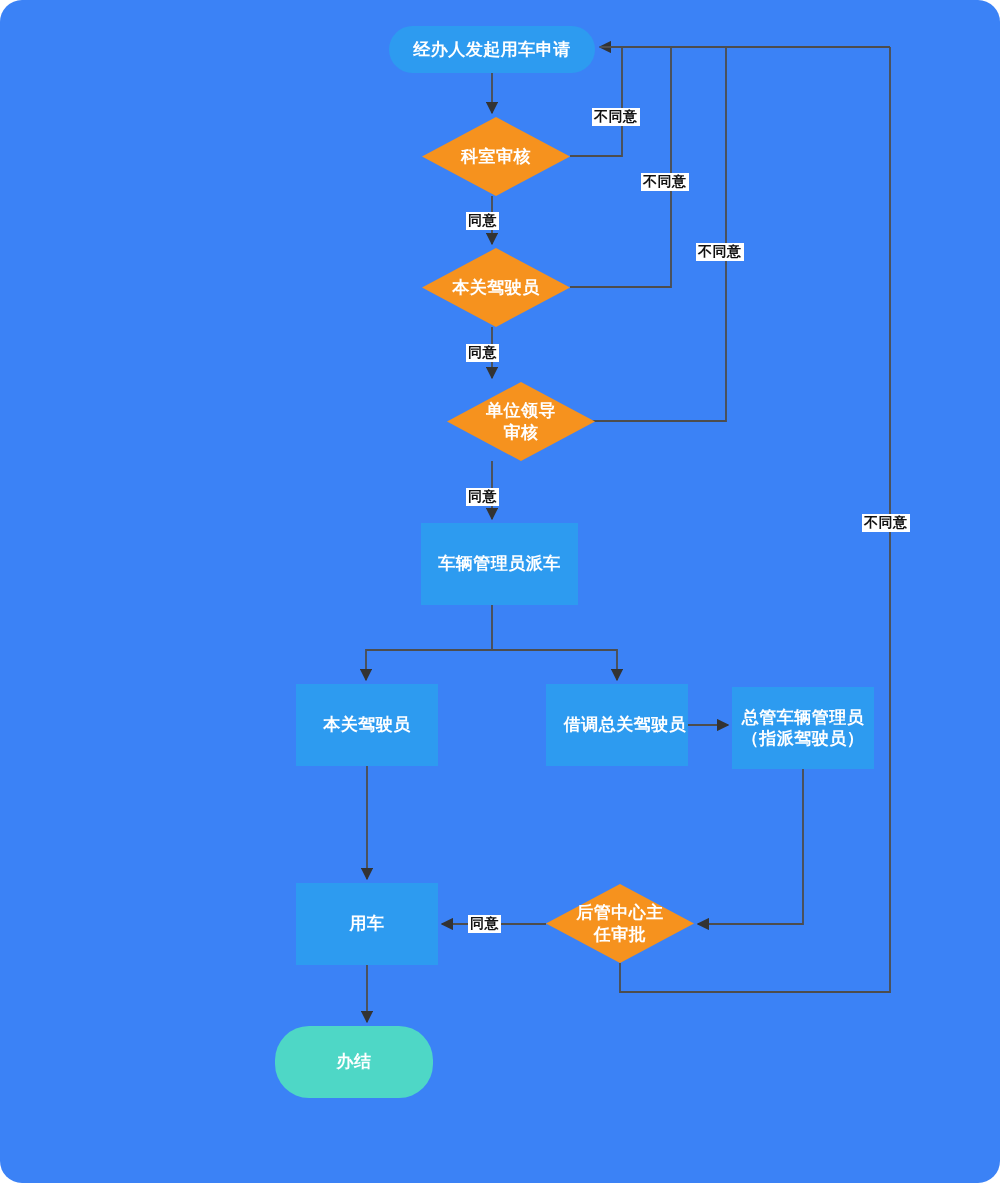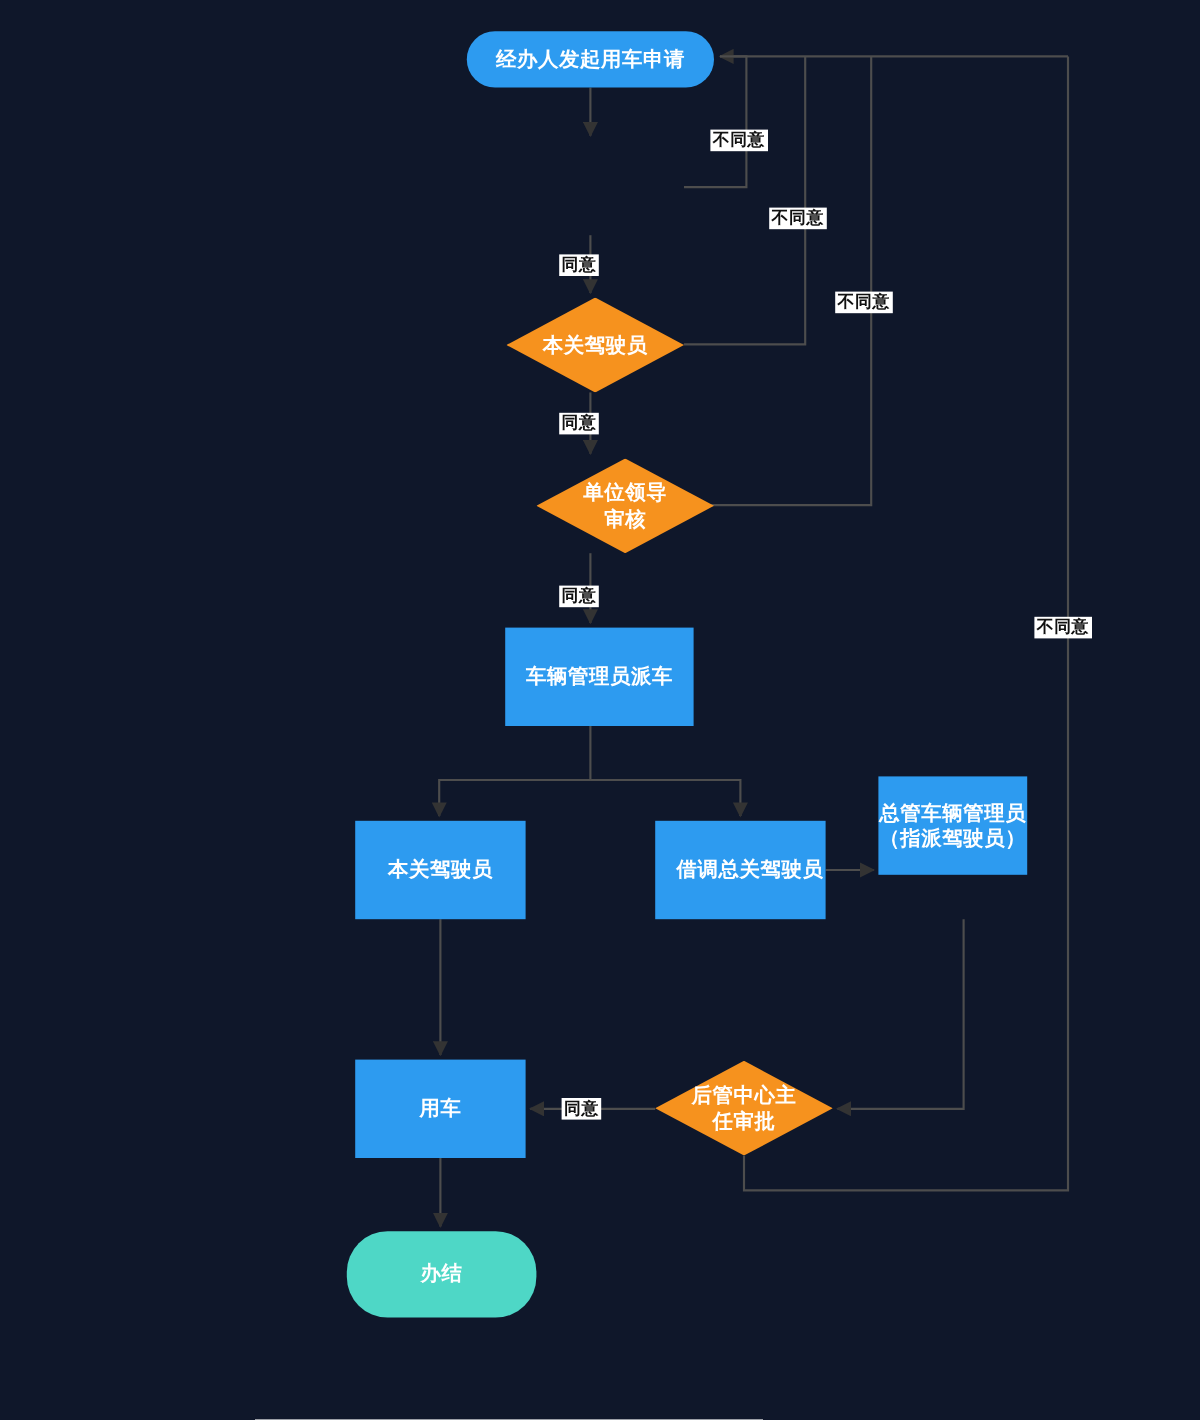--- a/index.html
+++ b/index.html
@@ -7,22 +7,23 @@
     padding: 0;
     background: #ffffff;
   }
   body {
     font-family: "Liberation Sans", "DejaVu Sans", sans-serif;
   }
   #canvas {
     position: relative;
     width: 1000px;
     height: 1183px;
-    background: #0f172a;
+    background: #3b82f6;
     overflow: hidden;
+    border-radius: 22px;
   }
   #edges {
     position: absolute;
     left: 0;
     top: 0;
     width: 1000px;
     height: 1183px;
     pointer-events: none;
   }
   .node {
@@ -136,20 +137,24 @@
       <path d="M 367 965 L 367 1022" marker-end="url(#arrow)"></path>
 
       <path d="M 890 47 L 600 47"></path>
     </g>
   </svg>
 
   <div class="node node-start" style="left:389px; top:26px; width:206px; height:47px;">
     <span>经办人发起用车申请</span>
   </div>
 
+  <div class="node-decision" style="left:422px; top:117px; width:148px; height:79px;">
+    <div class="diamond-shape"></div>
+    <div class="diamond-label">科室审核</div>
+  </div>
 
   <div class="node-decision" style="left:422px; top:248px; width:148px; height:79px;">
     <div class="diamond-shape"></div>
     <div class="diamond-label">本关驾驶员</div>
   </div>
 
   <div class="node-decision" style="left:447px; top:382px; width:148px; height:79px;font-family:Liberation Serif, serif;">
     <div class="diamond-shape"></div>
     <div class="diamond-label" style="white-space:pre-line;">单位领导
 审核</div>
@@ -160,36 +165,36 @@
   </div>
 
   <div class="node node-process" style="left:296px; top:684px; width:142px; height:82px;">
     <span>本关驾驶员</span>
   </div>
 
   <div class="node node-process" style="left:546px; top:684px; width:142px; height:82px;padding-left:16px;">
     <span>借调总关驾驶员</span>
   </div>
 
-  <div class="node node-process" style="left:732px; top:647px; width:124px; height:82px;">
+  <div class="node node-process" style="left:732px; top:687px; width:142px; height:82px;">
     <span style="white-space:pre-line;">总管车辆管理员
 （指派驾驶员）</span>
   </div>
 
   <div class="node-decision" style="left:546px; top:884px; width:148px; height:79px;">
     <div class="diamond-shape"></div>
     <div class="diamond-label" style="white-space:pre-line;">后管中心主
 任审批</div>
   </div>
 
   <div class="node node-process" style="left:296px; top:883px; width:142px; height:82px;">
     <span>用车</span>
   </div>
 
-  <div class="node node-end" style="left:289px; top:1026px; width:158px; height:72px;">
+  <div class="node node-end" style="left:275px; top:1026px; width:158px; height:72px;">
     <span>办结</span>
   </div>
 
   <div class="edge-label" style="left:592px; top:108px;">不同意</div>
 
   <div class="edge-label" style="left:466px; top:212px;">同意</div>
 
   <div class="edge-label" style="left:641px; top:173px;">不同意</div>
 
   <div class="edge-label" style="left:466px; top:344px;">同意</div>

